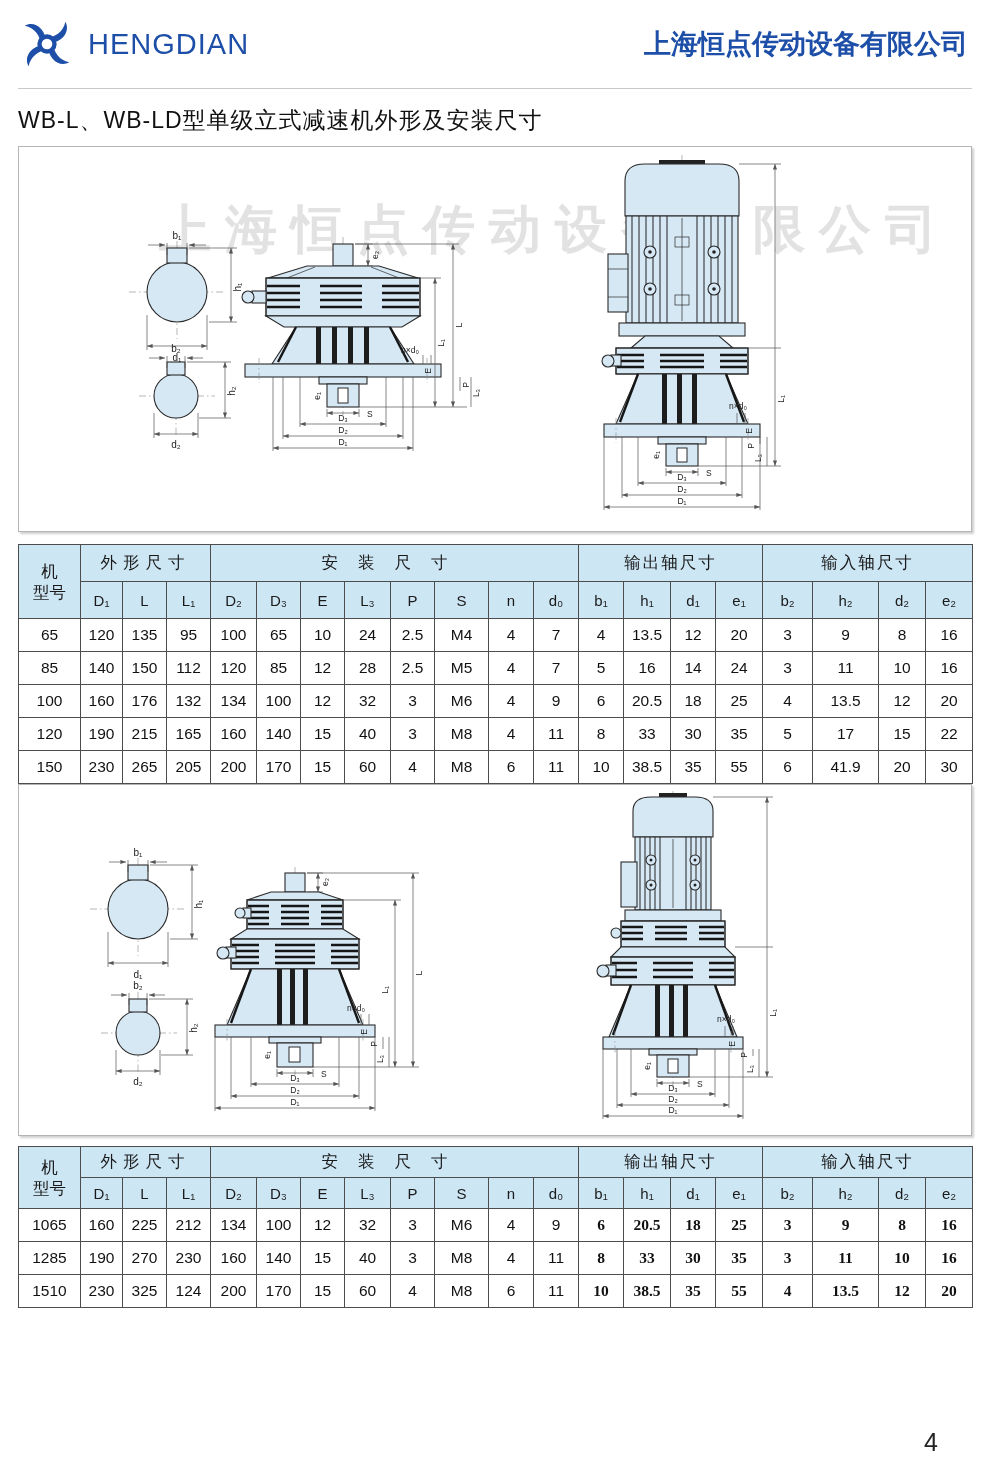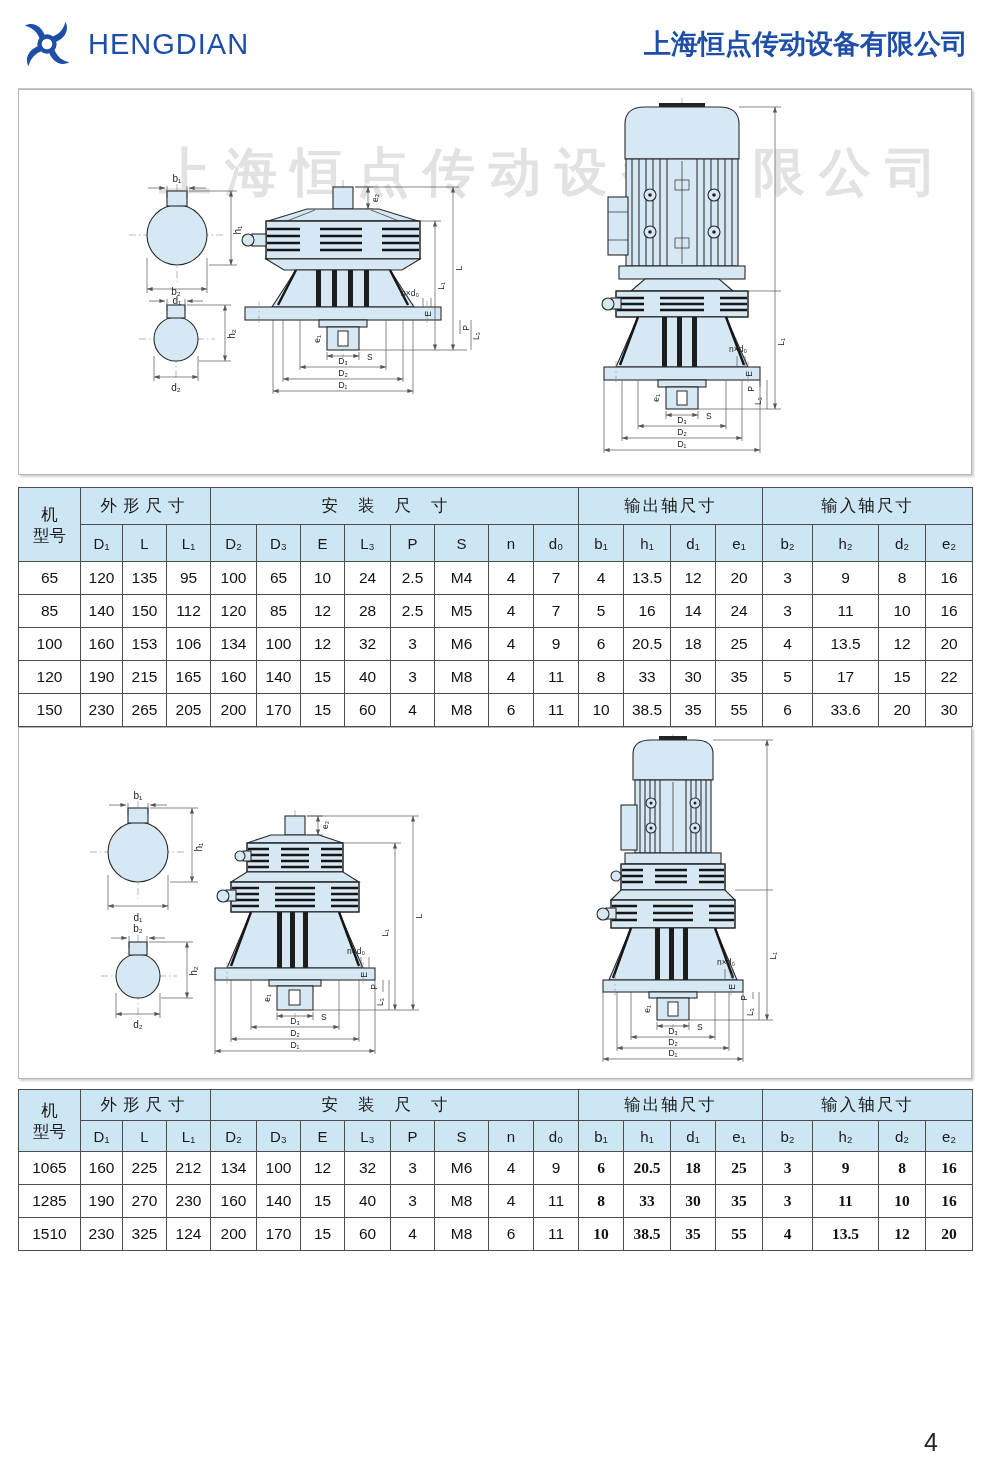--- a/index.html
+++ b/index.html
@@ -67,20 +67,21 @@
           <path d="M30 30 C12 32 6 44 11 53 C13 43 21 37 31 36 Z"></path>
           <circle cx="30" cy="30" r="10"></circle>
         </g>
         <circle cx="30" cy="30" r="5.5" fill="#fff"></circle>
       </svg>
       <span class="brand-name">HENGDIAN</span>
     </div>
     <div class="company">上海恒点传动设备有限公司</div>
   </div>
 
+  <div class="sec-title">WB-L、WB-LD型单级立式减速机外形及安装尺寸</div>
 
   <div class="draw-box">
     <svg width="952" height="384" viewBox="0 0 952 384">
       <defs>
         <marker id="ar1" markerWidth="9" markerHeight="7" refX="8" refY="3" orient="auto-start-reverse">
           <path d="M0 0L8 3L0 6Z" fill="#555"></path>
         </marker>
       </defs>
 
       <text class="wm" x="140" y="100">上海恒点传动设备有限公司</text>
@@ -363,22 +364,22 @@
           <td>14</td>
           <td>24</td>
           <td>3</td>
           <td>11</td>
           <td>10</td>
           <td>16</td>
         </tr>
         <tr>
           <td>100</td>
           <td>160</td>
-          <td>153</td>
-          <td>106</td>
+          <td>176</td>
+          <td>132</td>
           <td>134</td>
           <td>100</td>
           <td>12</td>
           <td>32</td>
           <td>3</td>
           <td>M6</td>
           <td>4</td>
           <td>9</td>
           <td>6</td>
           <td>20.5</td>
@@ -422,21 +423,21 @@
           <td>60</td>
           <td>4</td>
           <td>M8</td>
           <td>6</td>
           <td>11</td>
           <td>10</td>
           <td>38.5</td>
           <td>35</td>
           <td>55</td>
           <td>6</td>
-          <td>33.6</td>
+          <td>41.9</td>
           <td>20</td>
           <td>30</td>
         </tr>
       </tbody>
     </table>
 
 
   <div class="draw-box">
     <svg width="952" height="350" viewBox="0 0 952 350">
       <defs>

